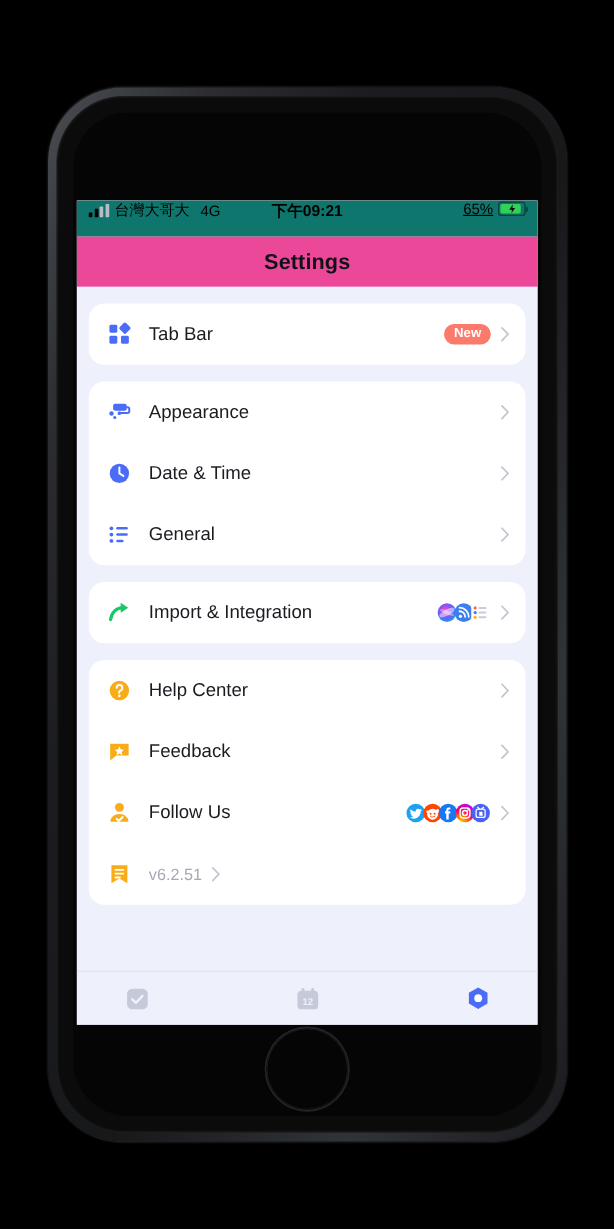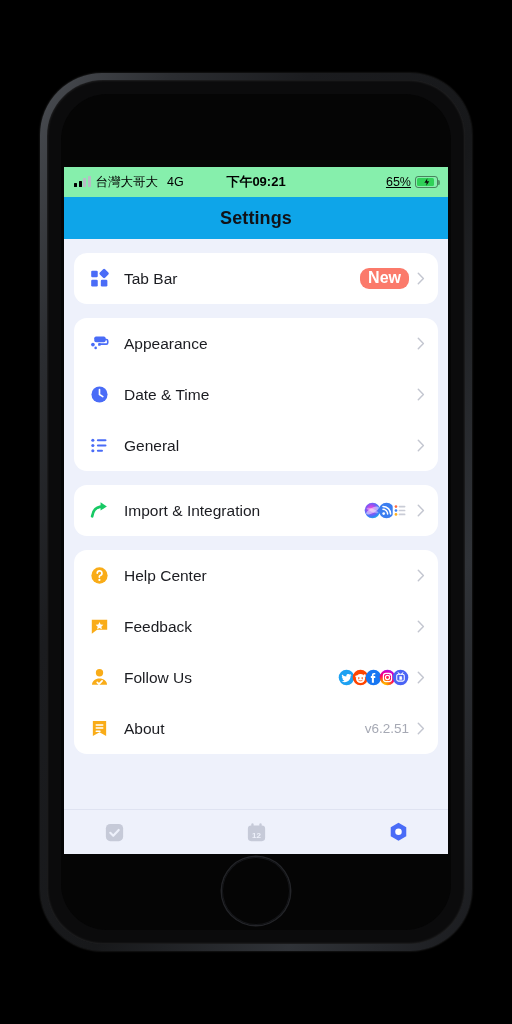--- a/index.html
+++ b/index.html
@@ -104,25 +104,25 @@
     overflow: hidden;
     display: flex;
     flex-direction: column;
   }
 
   
   .statusbar {
     height: 30px;
     flex: 0 0 30px;
     display: flex;
-    align-items: center;
+    align-items: flex-start;
     padding: 0 10px;
     color: #000;
     font-size: 12.5px;
-    background: #86efac;
+    background: #0f766e;
   }
   .sb-left { display: flex; align-items: center; gap: 5px; }
   .signal-bars { display: flex; align-items: flex-end; gap: 1.5px; height: 10px; }
   .signal-bars i { display: block; width: 3px; background: #000; border-radius: 0.5px; }
   .signal-bars i:nth-child(1) { height: 4px; }
   .signal-bars i:nth-child(2) { height: 6.5px; }
   .signal-bars i:nth-child(3) { height: 9px; background: #b8bcc6; }
   .signal-bars i:nth-child(4) { height: 11px; background: #b8bcc6; }
   .sb-carrier { font-size: 12.5px; letter-spacing: 0; }
   .sb-net { font-size: 12.5px; margin-left: 4px; }
@@ -174,21 +174,21 @@
     transform: translate(-50%, -50%);
     width: 9px; height: 9px;
   }
 
   
   .navbar {
     flex: 0 0 42px;
     display: flex;
     align-items: center;
     justify-content: center;
-    background: #0ea5e9;
+    background: #ec4899;
   }
   .nav-title {
     font-size: 18px;
     font-weight: bold;
     color: #111217;
     letter-spacing: 0.1px;
   }
 
   
   .content {
@@ -236,21 +236,21 @@
   }
   .row-accessory {
     display: flex;
     align-items: center;
     gap: 7px;
     margin-right: 8px;
   }
   .badge-new {
     background: #fb7a6b;
     color: #fff;
-    font-size: 16px;
+    font-size: 11px;
     font-weight: bold;
     border-radius: 9px;
     padding: 2.5px 8px 3px;
     line-height: 1;
   }
   .value-text {
     font-size: 13.5px;
     color: #a6a9b4;
   }
   .chevron {
@@ -537,21 +537,20 @@
 
         <div class="row">
           <span class="row-icon">
             <svg viewBox="0 0 24 24" width="21" height="21">
               <path d="M4.4 3.4h15.2v17.2L12 16.2l-7.6 4.4z" fill="#f9ac18"></path>
               <rect x="7.4" y="7" width="9.2" height="1.8" rx="0.9" fill="#ffffff"></rect>
               <rect x="7.4" y="10.6" width="9.2" height="1.8" rx="0.9" fill="#ffffff"></rect>
               <rect x="7.4" y="14.2" width="6" height="1.8" rx="0.9" fill="#ffffff"></rect>
             </svg>
           </span>
-          <span class="row-label">About</span>
           <span class="row-accessory">
             <span class="value-text">v6.2.51</span>
           </span>
           <svg class="chevron" viewBox="0 0 10 16">
             <path d="M1.6 1.4L8 8l-6.4 6.6" fill="none" stroke="#c3c6d0" stroke-width="1.8" stroke-linecap="round" stroke-linejoin="round"></path>
           </svg>
         </div>
       </div>
 
     </div>

